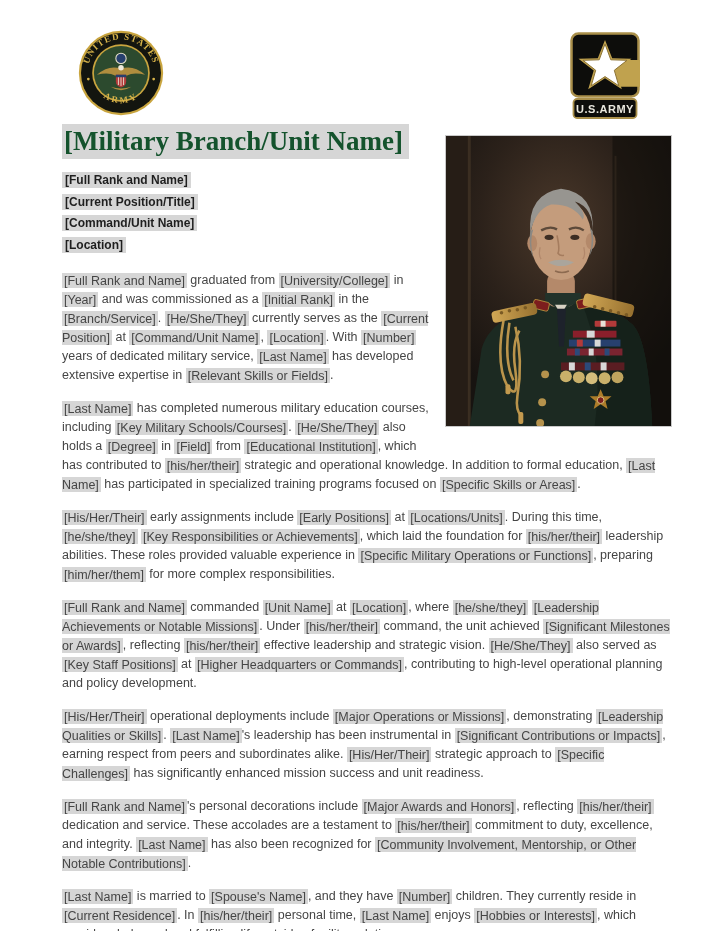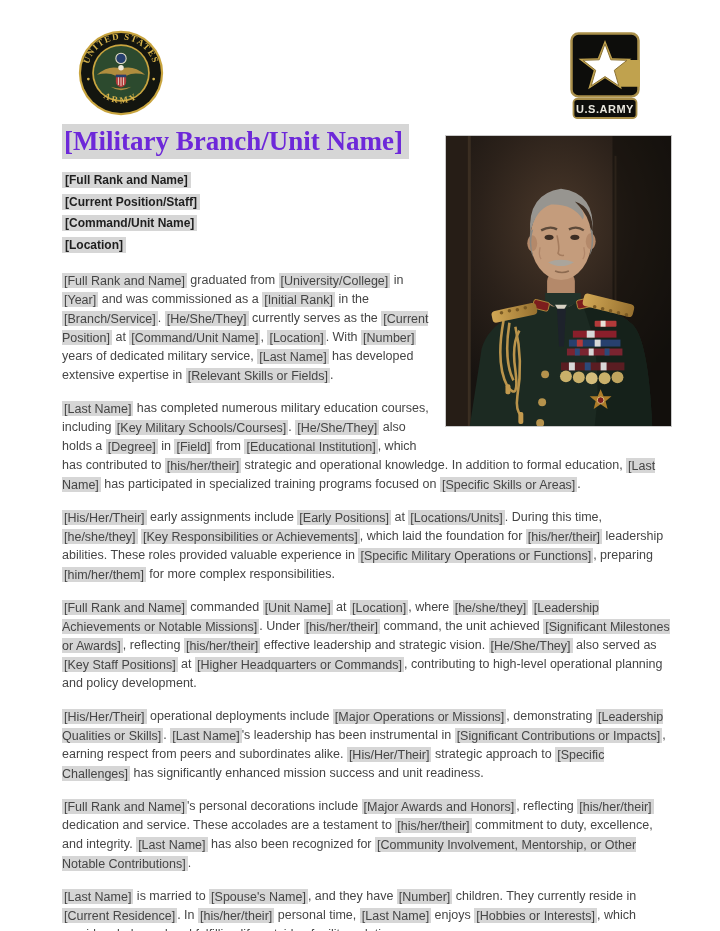--- a/index.html
+++ b/index.html
@@ -22,21 +22,21 @@
   .star-logo { width:70px; flex:0 0 auto; margin-top:2px; }
   
   .main { padding:0 48px 0 62px; }
   .portrait {
     float:right; width:227px; height:292px; margin:9px 0 14px 16px;
     border:1px solid #c9c9c9; background:#181310;
   }
   .portrait svg { display:block; width:100%; height:100%; }
   h2.unit-heading {
     font-family:"Liberation Serif", serif; font-weight:bold;
-    font-size:27px; color:#6d28d9; margin:4px 0 12px 0; line-height:1.15;
+    font-size:27px; color:#14532d; margin:4px 0 12px 0; line-height:1.15;
   }
   h2.unit-heading .hl { padding:2px 6px 3px 2px; }
   .hl { background:#d6d6d6; }
   .info-lines { margin:0 0 16px 0; }
   .info-line { line-height:19.5px; }
   .info-line .hl {
     font-weight:bold; font-size:12px; color:#1f1f1f; padding:1px 3px;
   }
   p.bio {
     font-size:12.5px; line-height:19px; color:#454545; margin:0 0 14px 0;
@@ -194,21 +194,21 @@
         <circle cx="100" cy="240" r="4" fill="#b5924c"></circle>
         <circle cx="97" cy="268" r="4" fill="#b5924c"></circle>
         <circle cx="95" cy="289" r="4" fill="#b5924c"></circle>
       </svg>
     </figure>
 
     <h2 class="unit-heading"><span class="hl">[Military Branch/Unit Name]</span></h2>
 
     <div class="info-lines">
       <div class="info-line"><span class="hl">[Full Rank and Name]</span></div>
-      <div class="info-line"><span class="hl">[Current Position/Staff]</span></div>
+      <div class="info-line"><span class="hl">[Current Position/Title]</span></div>
       <div class="info-line"><span class="hl">[Command/Unit Name]</span></div>
       <div class="info-line"><span class="hl">[Location]</span></div>
     </div>
 
     <p class="bio"><span class="hl">[Full Rank and Name]</span> graduated from <span class="hl">[University/College]</span> in <span class="hl">[Year]</span> and was commissioned as a <span class="hl">[Initial Rank]</span> in the <span class="hl">[Branch/Service]</span>. <span class="hl">[He/She/They]</span> currently serves as the <span class="hl">[Current Position]</span> at <span class="hl">[Command/Unit Name]</span>, <span class="hl">[Location]</span>. With <span class="hl">[Number]</span> years of dedicated military service, <span class="hl">[Last Name]</span> has developed extensive expertise in <span class="hl">[Relevant Skills or Fields]</span>.</p>
     <p class="bio"><span class="hl">[Last Name]</span> has completed numerous military education courses, including <span class="hl">[Key Military Schools/Courses]</span>. <span class="hl">[He/She/They]</span> also holds a <span class="hl">[Degree]</span> in <span class="hl">[Field]</span> from <span class="hl">[Educational Institution]</span>, which has contributed to <span class="hl">[his/her/their]</span> strategic and operational knowledge. In addition to formal education, <span class="hl">[Last Name]</span> has participated in specialized training programs focused on <span class="hl">[Specific Skills or Areas]</span>.</p>
     <p class="bio"><span class="hl">[His/Her/Their]</span> early assignments include <span class="hl">[Early Positions]</span> at <span class="hl">[Locations/Units]</span>. During this time, <span class="hl">[he/she/they]</span> <span class="hl">[Key Responsibilities or Achievements]</span>, which laid the foundation for <span class="hl">[his/her/their]</span> leadership abilities. These roles provided valuable experience in <span class="hl">[Specific Military Operations or Functions]</span>, preparing <span class="hl">[him/her/them]</span> for more complex responsibilities.</p>
     <p class="bio"><span class="hl">[Full Rank and Name]</span> commanded <span class="hl">[Unit Name]</span> at <span class="hl">[Location]</span>, where <span class="hl">[he/she/they]</span> <span class="hl">[Leadership Achievements or Notable Missions]</span>. Under <span class="hl">[his/her/their]</span> command, the unit achieved <span class="hl">[Significant Milestones or Awards]</span>, reflecting <span class="hl">[his/her/their]</span> effective leadership and strategic vision. <span class="hl">[He/She/They]</span> also served as <span class="hl">[Key Staff Positions]</span> at <span class="hl">[Higher Headquarters or Commands]</span>, contributing to high-level operational planning and policy development.</p>
     <p class="bio"><span class="hl">[His/Her/Their]</span> operational deployments include <span class="hl">[Major Operations or Missions]</span>, demonstrating <span class="hl">[Leadership Qualities or Skills]</span>. <span class="hl">[Last Name]</span>'s leadership has been instrumental in <span class="hl">[Significant Contributions or Impacts]</span>, earning respect from peers and subordinates alike. <span class="hl">[His/Her/Their]</span> strategic approach to <span class="hl">[Specific Challenges]</span> has significantly enhanced mission success and unit readiness.</p>
     <p class="bio"><span class="hl">[Full Rank and Name]</span>'s personal decorations include <span class="hl">[Major Awards and Honors]</span>, reflecting <span class="hl">[his/her/their]</span> dedication and service. These accolades are a testament to <span class="hl">[his/her/their]</span> commitment to duty, excellence, and integrity. <span class="hl">[Last Name]</span> has also been recognized for <span class="hl">[Community Involvement, Mentorship, or Other Notable Contributions]</span>.</p>

